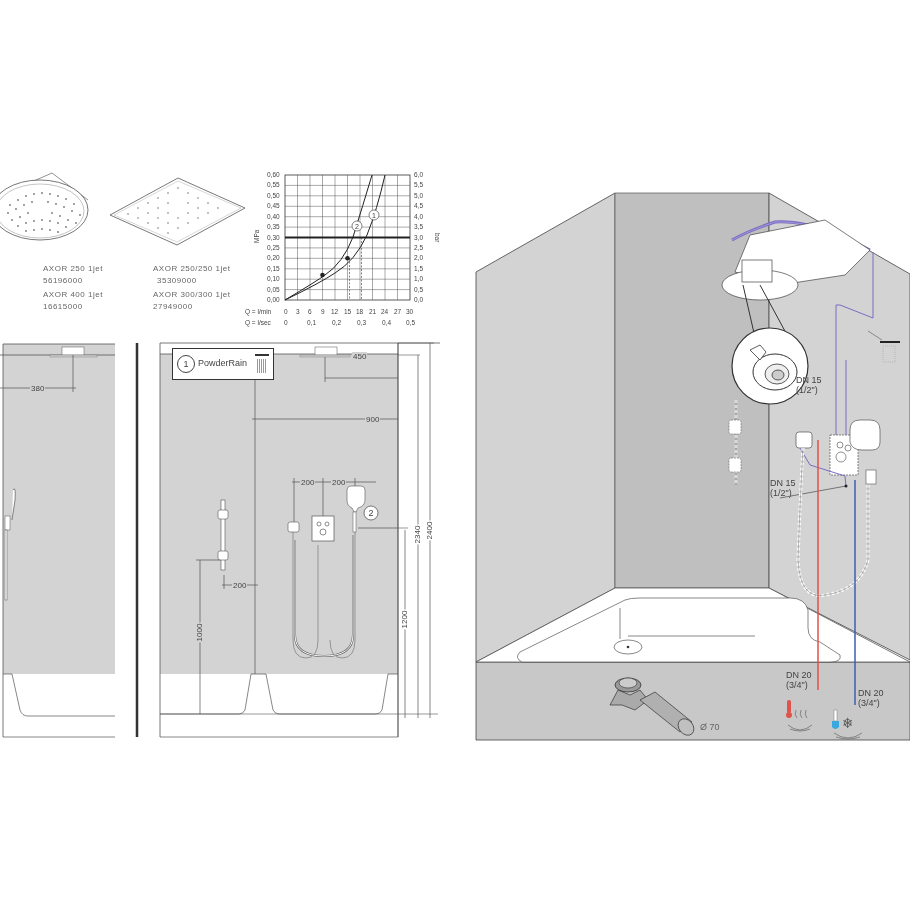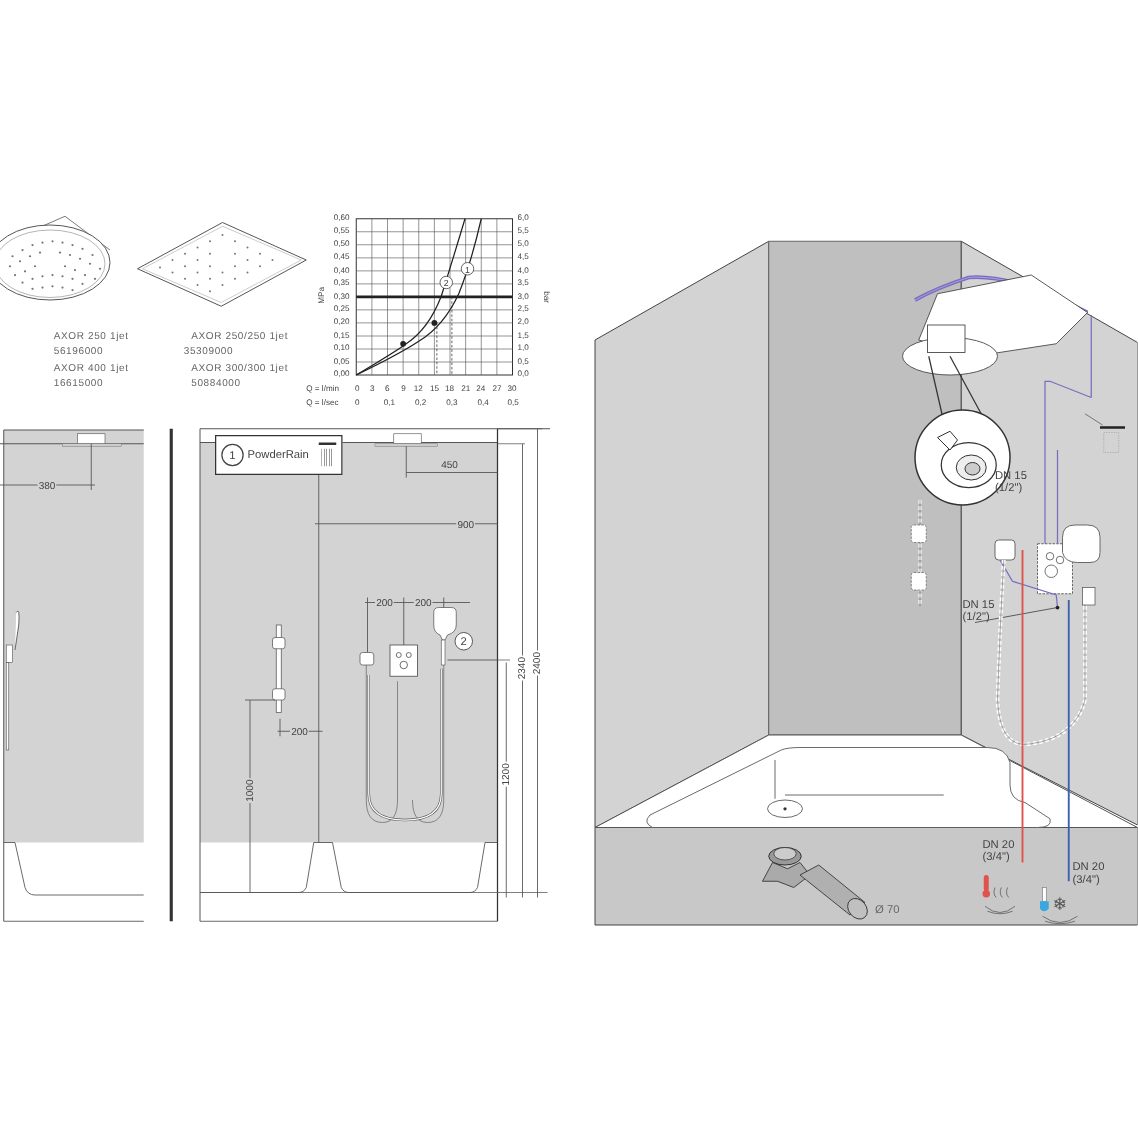--- a/index.html
+++ b/index.html
@@ -97,23 +97,23 @@
         <circle cx="60" cy="63" r="0.8"></circle>
     </g>
   </svg>
 </div>
 
 <div class="lbl" style="left:0;top:264px;">AXOR 250 1jet</div>
 <div class="lbl" style="left:0;top:276px;">56196000</div>
 <div class="lbl" style="left:0;top:290px;">AXOR 400 1jet</div>
 <div class="lbl" style="left:0;top:302px;">16615000</div>
 <div class="lbl" style="left:110px;top:264px;">AXOR 250/250 1jet</div>
-<div class="lbl" style="left:104px;top:276px;">35309000</div>
+<div class="lbl" style="left:114px;top:276px;">35309000</div>
 <div class="lbl" style="left:110px;top:290px;">AXOR 300/300 1jet</div>
-<div class="lbl" style="left:110px;top:302px;">50884000</div>
+<div class="lbl" style="left:110px;top:302px;">27949000</div>
 
 <div class="abs" style="left:245px;top:165px;width:200px;height:165px;">
   <svg width="200" height="165" viewBox="0 0 200 165">
     <rect x="40" y="10" width="125" height="125" fill="#fff" stroke="#333" stroke-width="0.8"></rect>
     <g stroke="#555" stroke-width="0.5">
       <line x1="52.5" y1="10" x2="52.5" y2="135"></line>
         <line x1="65" y1="10" x2="65" y2="135"></line>
         <line x1="77.5" y1="10" x2="77.5" y2="135"></line>
         <line x1="90" y1="10" x2="90" y2="135"></line>
         <line x1="102.5" y1="10" x2="102.5" y2="135"></line>
@@ -265,21 +265,21 @@
   </svg>
 </div>
 
 <div class="dim" style="left:30px;top:384px;">380</div>
 <div class="callout" style="left:172px;top:348px;width:100px;height:30px;background:#fff;border:1px solid #333;">
   <span class="abs" style="left:4px;top:6px;width:16px;height:16px;border:1px solid #444;border-radius:50%;text-align:center;line-height:16px;">1</span>
   <span class="abs" style="left:25px;top:9px;font-size:9px;">PowderRain</span>
   <span class="abs" style="left:84px;top:10px;width:10px;height:14px;background:repeating-linear-gradient(90deg,#999 0 1px,transparent 1px 2px);"></span>
   <span class="abs" style="left:82px;top:5px;width:14px;height:2px;background:#333;"></span>
 </div>
-<div class="dim" style="left:352px;top:367px;">450</div>
+<div class="dim" style="left:352px;top:352px;">450</div>
 <div class="dim" style="left:318px;top:415px;margin-left:47px;">900</div>
 <div class="dim" style="left:300px;top:478px;">200</div>
 <div class="dim" style="left:331px;top:478px;">200</div>
 <div class="abs" style="left:364px;top:506px;width:14px;height:14px;font-size:9px;text-align:center;line-height:14px;color:#444;">2</div>
 <div class="dim" style="left:232px;top:581px;">200</div>
 <div class="dim vert" style="left:190px;top:628px;">1000</div>
 <div class="dim w vert" style="left:395px;top:615px;">1200</div>
 <div class="dim w vert" style="left:408px;top:530px;">2340</div>
 <div class="dim w vert" style="left:420px;top:526px;">2400</div>
 

